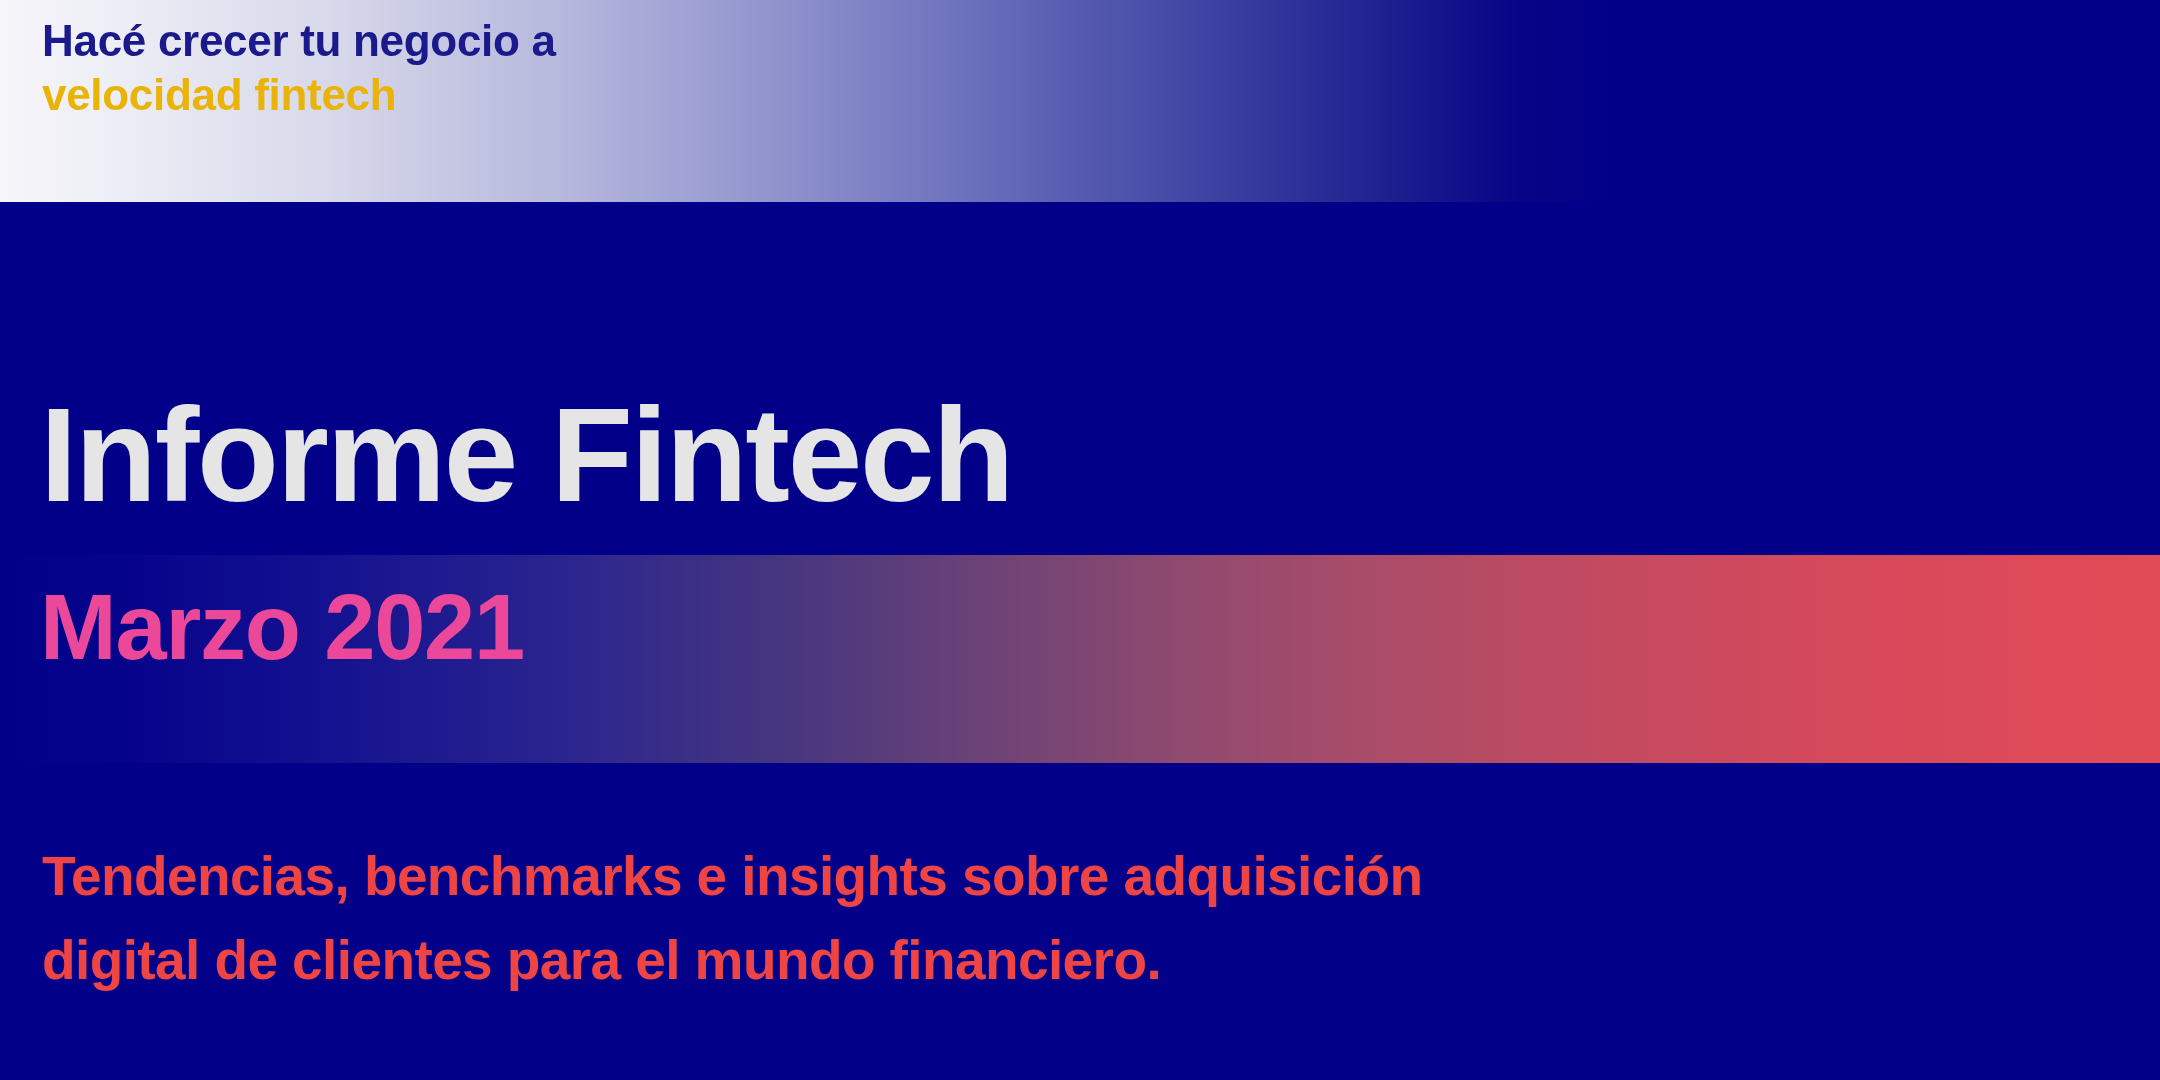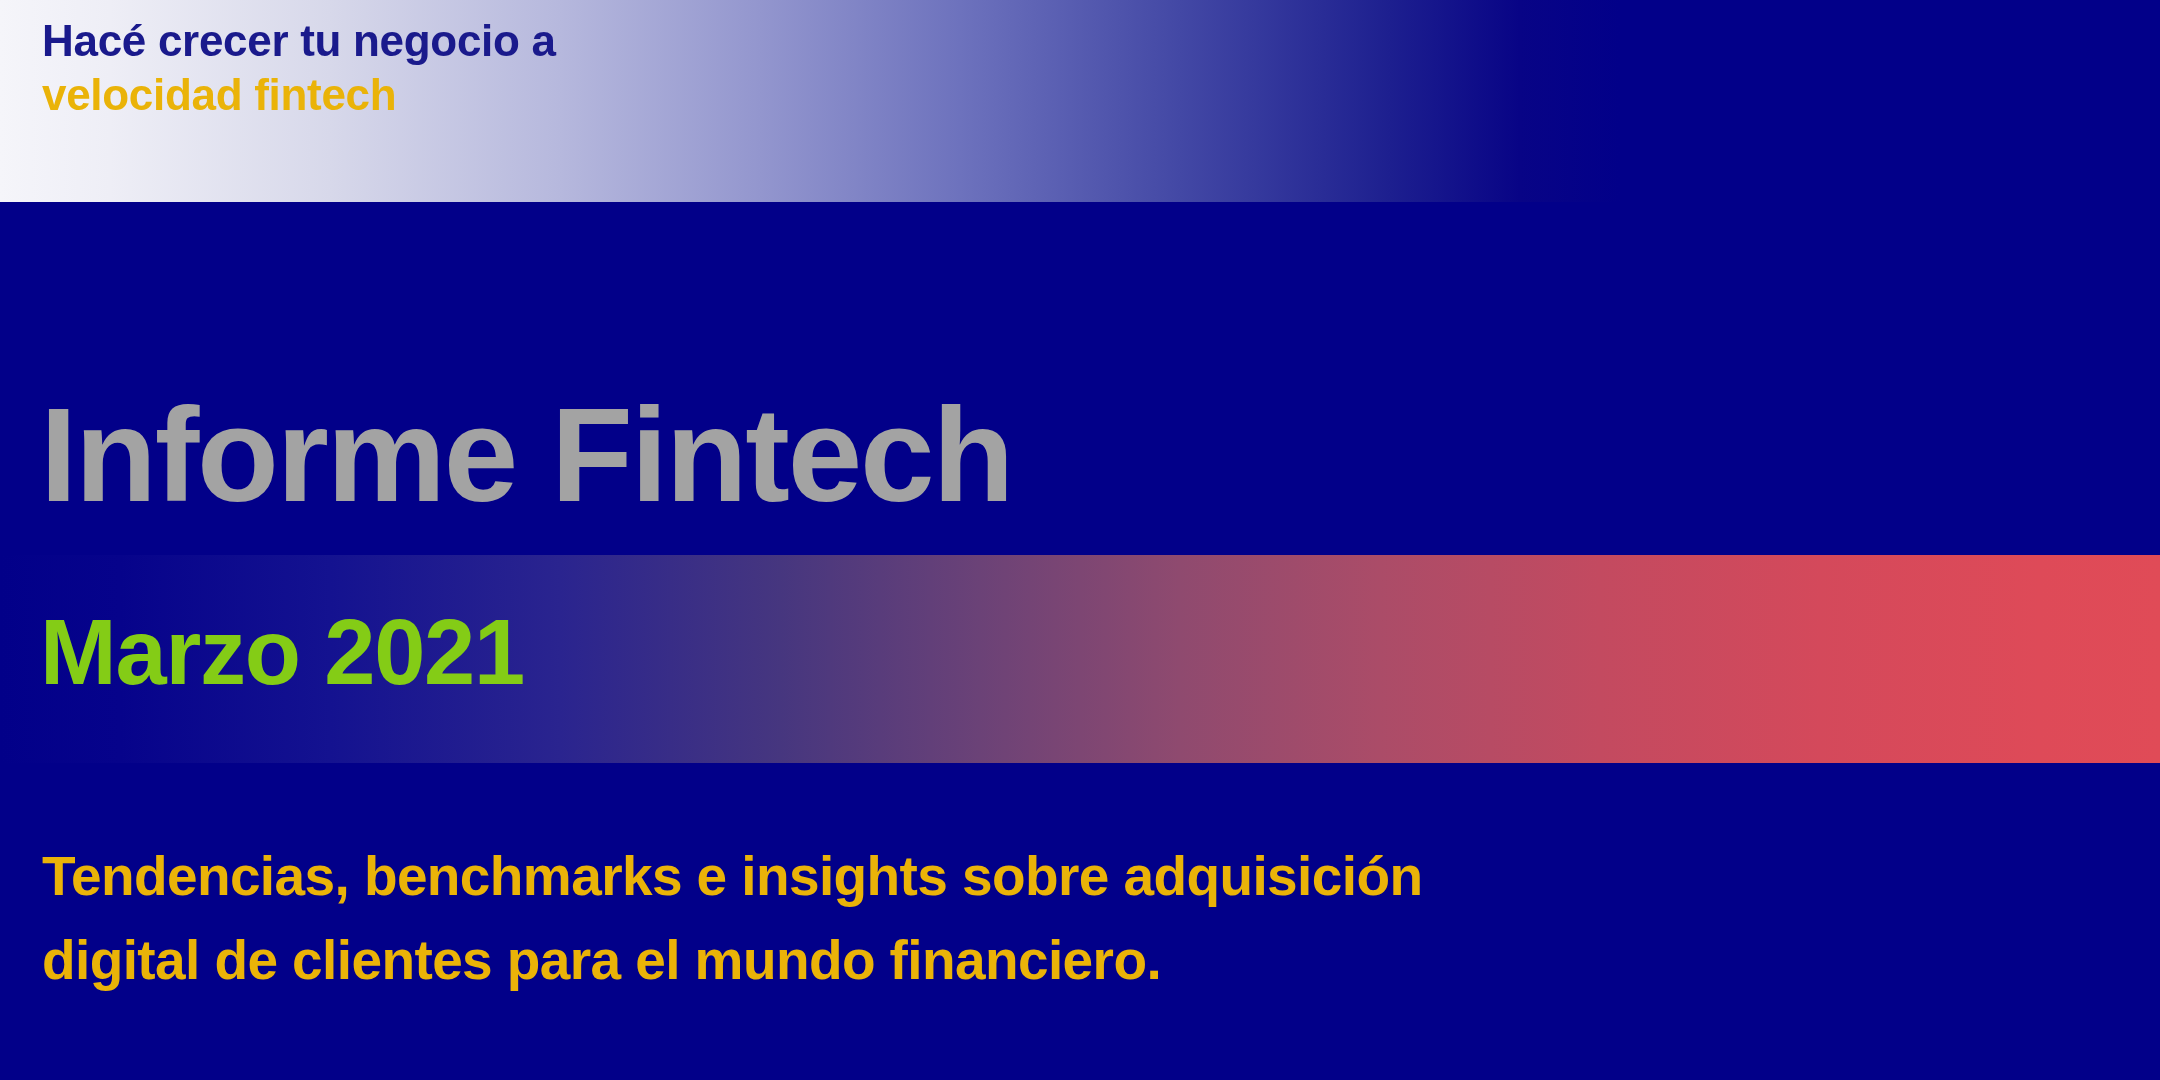--- a/index.html
+++ b/index.html
@@ -77,47 +77,46 @@
   .tagline .line2 { color: #eab308; display: block; }
 
   .main-title {
     position: absolute;
     left: 40px;
     top: 388px;
     font-size: 134px;
     font-weight: bold;
     line-height: 1;
     letter-spacing: -2.2px;
-    color: #a3a3a3;
+    color: #e5e5e5;
     white-space: nowrap;
   }
 
   .sub-title {
     position: absolute;
     left: 40px;
     top: 581px;
     font-size: 92px;
     font-weight: bold;
     line-height: 1;
     letter-spacing: -1.2px;
-    color: #84cc16;
+    color: #ec4899;
     white-space: nowrap;
-    margin-top: 25px;
   }
 
   .lead {
     position: absolute;
     left: 42px;
     top: 835px;
     width: 2060px;
     font-size: 55px;
     font-weight: bold;
     line-height: 1.52;
     letter-spacing: -0.6px;
-    color: #eab308;
+    color: #ef4444;
     white-space: pre-line;
   }
 </style>
 </head>
 <body>
 
 <div class="canvas">
 
   <div class="band-top"></div>
 

